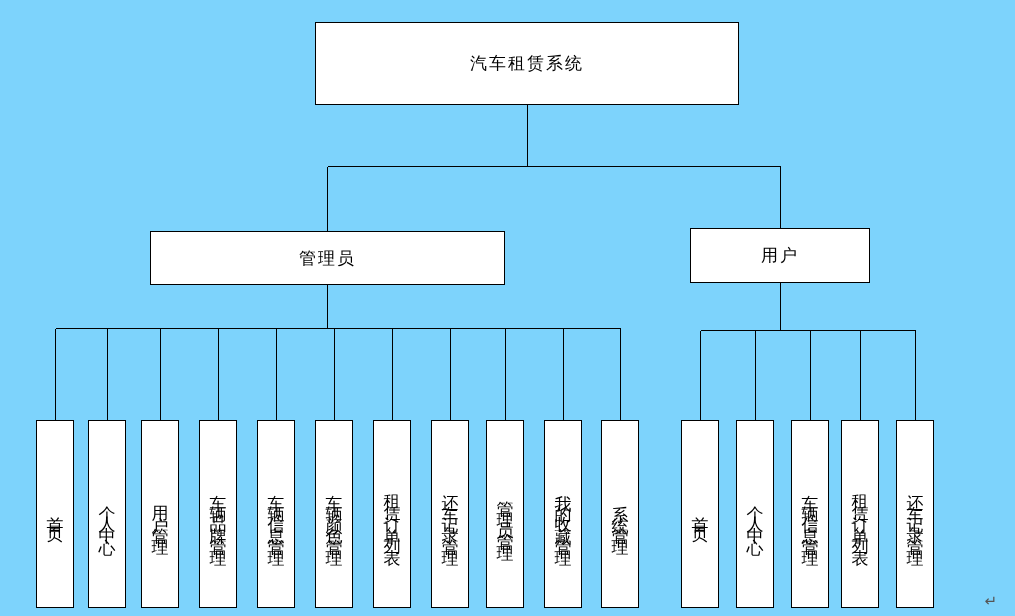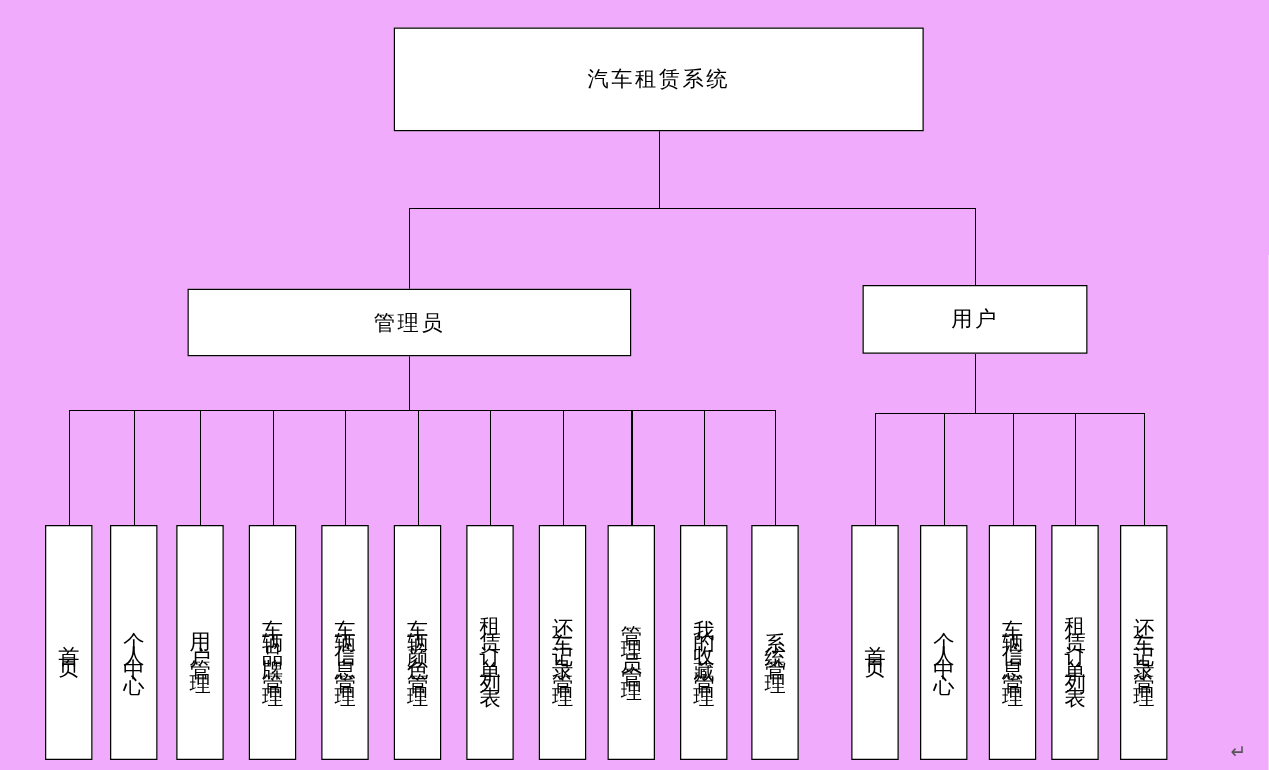--- a/index.html
+++ b/index.html
@@ -1,19 +1,19 @@
 <!DOCTYPE html>
 <html><head>
 <meta charset="utf-8">
 <style>
   html,body{margin:0;padding:0;background:#fff;}
   .canvas{
     position:relative;
     width:1015px;height:616px;
-    background:#f0abfc;
+    background:#7dd3fc;
     font-family:"Liberation Serif","DejaVu Serif",serif;
     color:#000;
     overflow:hidden;
   }
   .lines{position:absolute;left:0;top:0;width:1015px;height:616px;}
   .lines line{stroke:#000;stroke-width:1;shape-rendering:crispEdges;}
   .node{
     position:absolute;
     border:1px solid #000;
     background:#fff;

